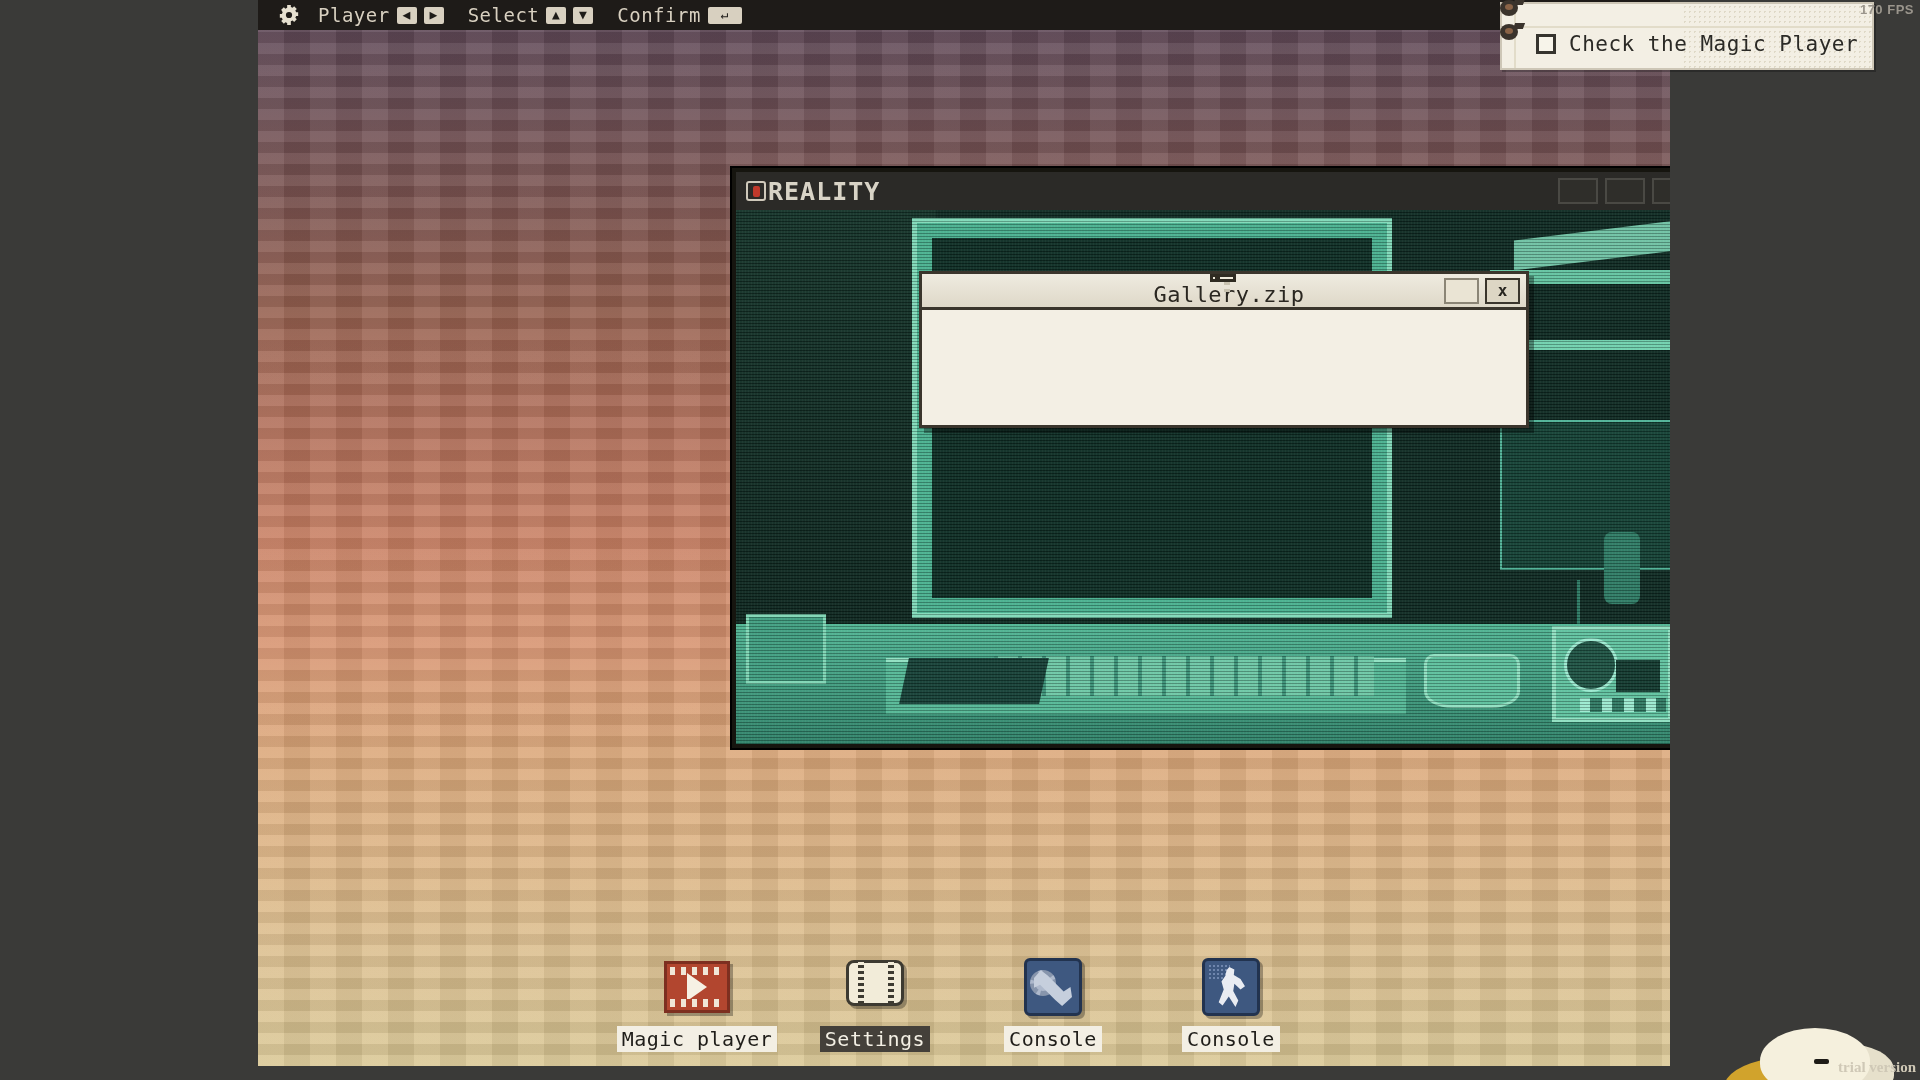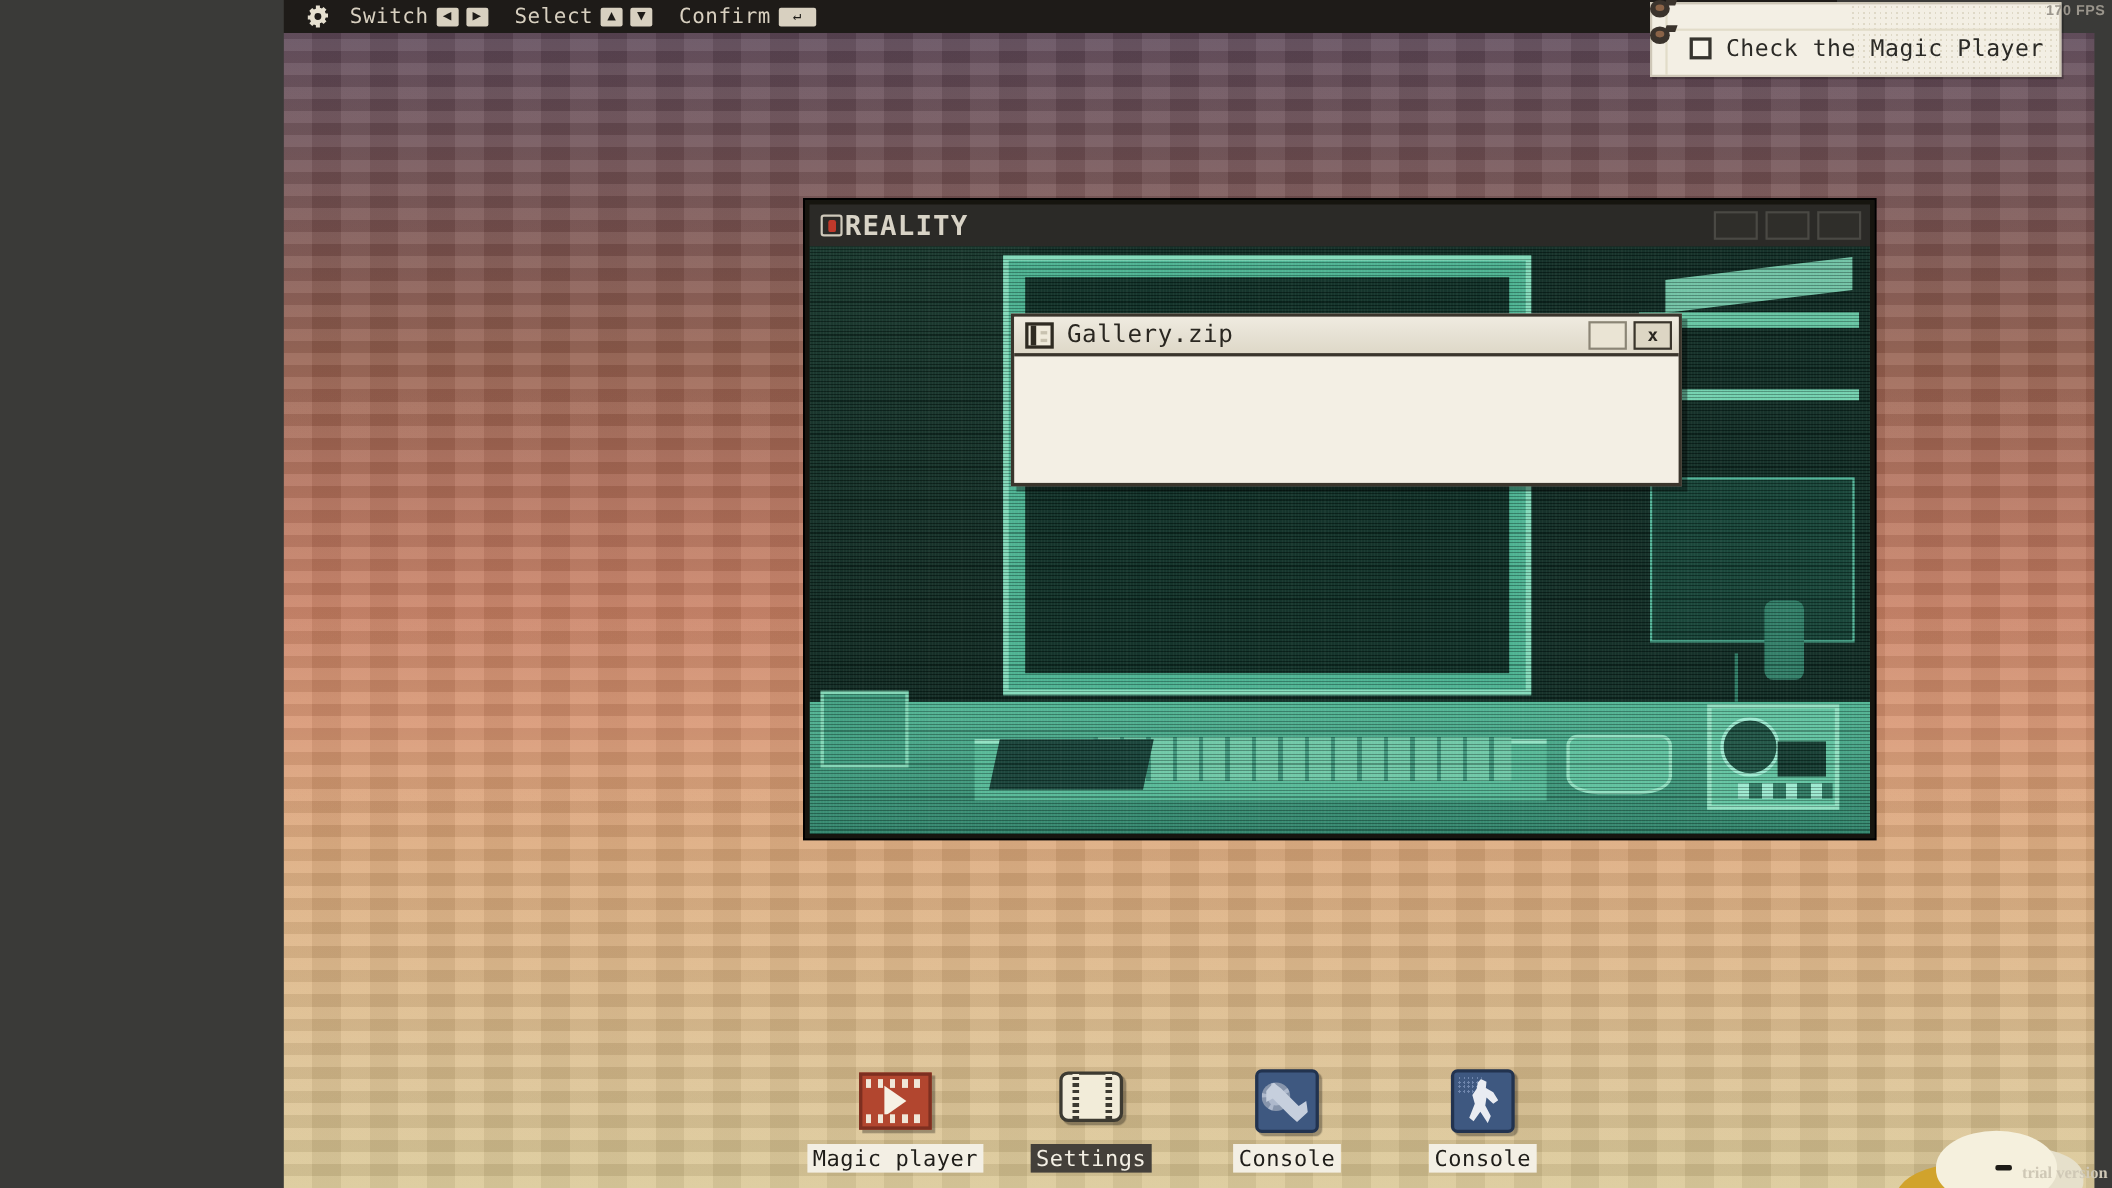--- a/index.html
+++ b/index.html
@@ -7,21 +7,21 @@
     width: 1920px; height: 1080px;
     overflow: hidden;
     background: #3a3a38;
     font-family: "DejaVu Sans Mono", "Liberation Mono", monospace;
     image-rendering: pixelated;
   }
   #screen { position: relative; width: 1920px; height: 1080px; background: #3a3a38; }
 
   
   #desktop {
-    position: absolute; left: 258px; top: 30px; width: 1646px; height: 1050px;
+    position: absolute; left: 258px; top: 16px; width: 1412px; height: 1050px;
     overflow: hidden;
     background:
       linear-gradient(180deg,
         #5d4757 0%, #6b4e55 8%, #7d5450 18%, #96604f 28%,
         #b4705a 40%, #c98063 50%, #d79470 60%, #dca87a 70%,
         #ddb484 80%, #dcc08f 90%, #d9c795 100%);
   }
   
   #plaid {
     position: absolute; inset: 0;
@@ -151,20 +151,21 @@
   
   #zipdlg {
     position: absolute; left: 661px; top: 255px; width: 610px; height: 157px; z-index: 40;
     background: #f3efe4; border: 3px solid #3a352c;
     box-shadow: 5px 5px 0 rgba(0,0,0,.35);
   }
   #zipdlg .tbar {
     height: 36px; background: linear-gradient(180deg,#efebe0,#ded8c8);
     border-bottom: 3px solid #3a352c; display: flex; align-items: center; padding-left: 10px;
     position: relative;
+    flex-direction: column;
   }
   #zipdlg .fileicon { width: 26px; height: 24px; border: 3px solid #2f2b22; background: #efeadb;
     position: relative; margin-right: 12px; }
   #zipdlg .fileicon::before { content:""; position:absolute; left: 2px; top: 0; bottom: 0; width: 5px; background:#2f2b22; }
   #zipdlg .fileicon::after { content:""; position:absolute; left: 11px; top: 5px; right: 3px; height: 3px; background:#c8c2b0;
     box-shadow: 0 7px 0 #c8c2b0; }
   #zipdlg .ztitle { font-size: 22px; color: #2a2721; letter-spacing: .5px; }
   #zipdlg .tbtns { position: absolute; right: 6px; top: 4px; display: flex; gap: 6px; }
   #zipdlg .tbtn { width: 35px; height: 26px; border: 2px solid #8b8576; background: #eae4d4; }
   #zipdlg .tbtn.close { border-color: #3a352c; background: #ddd6c4; color:#2a2721;
@@ -348,21 +349,21 @@
 
   <div id="hud">
     <span class="gear">
       <svg viewBox="0 0 24 24" width="22" height="22" aria-hidden="true">
         <path fill="#e6e0d0" d="M10 1h4v2.2l2 .9 1.6-1.6 2.9 2.9-1.6 1.6.9 2H22v4h-2.2l-.9 2 1.6 1.6-2.9 2.9-1.6-1.6-2 .9V23h-4v-2.2l-2-.9-1.6 1.6-2.9-2.9 1.6-1.6-.9-2H2v-4h2.2l.9-2L3.5 6.4l2.9-2.9L8 5.1l2-.9z"></path>
         <circle cx="12" cy="12" r="3.4" fill="#1e1b18"></circle>
       </svg>
     </span>
 
     <span class="hud-item">
-      <span>Switch</span>
+      <span>Player</span>
       <span class="keycap">◀</span>
       <span class="keycap">▶</span>
     </span>
 
     <span class="hud-item">
       <span>Select</span>
       <span class="keycap">▲</span>
       <span class="keycap">▼</span>
     </span>
 

